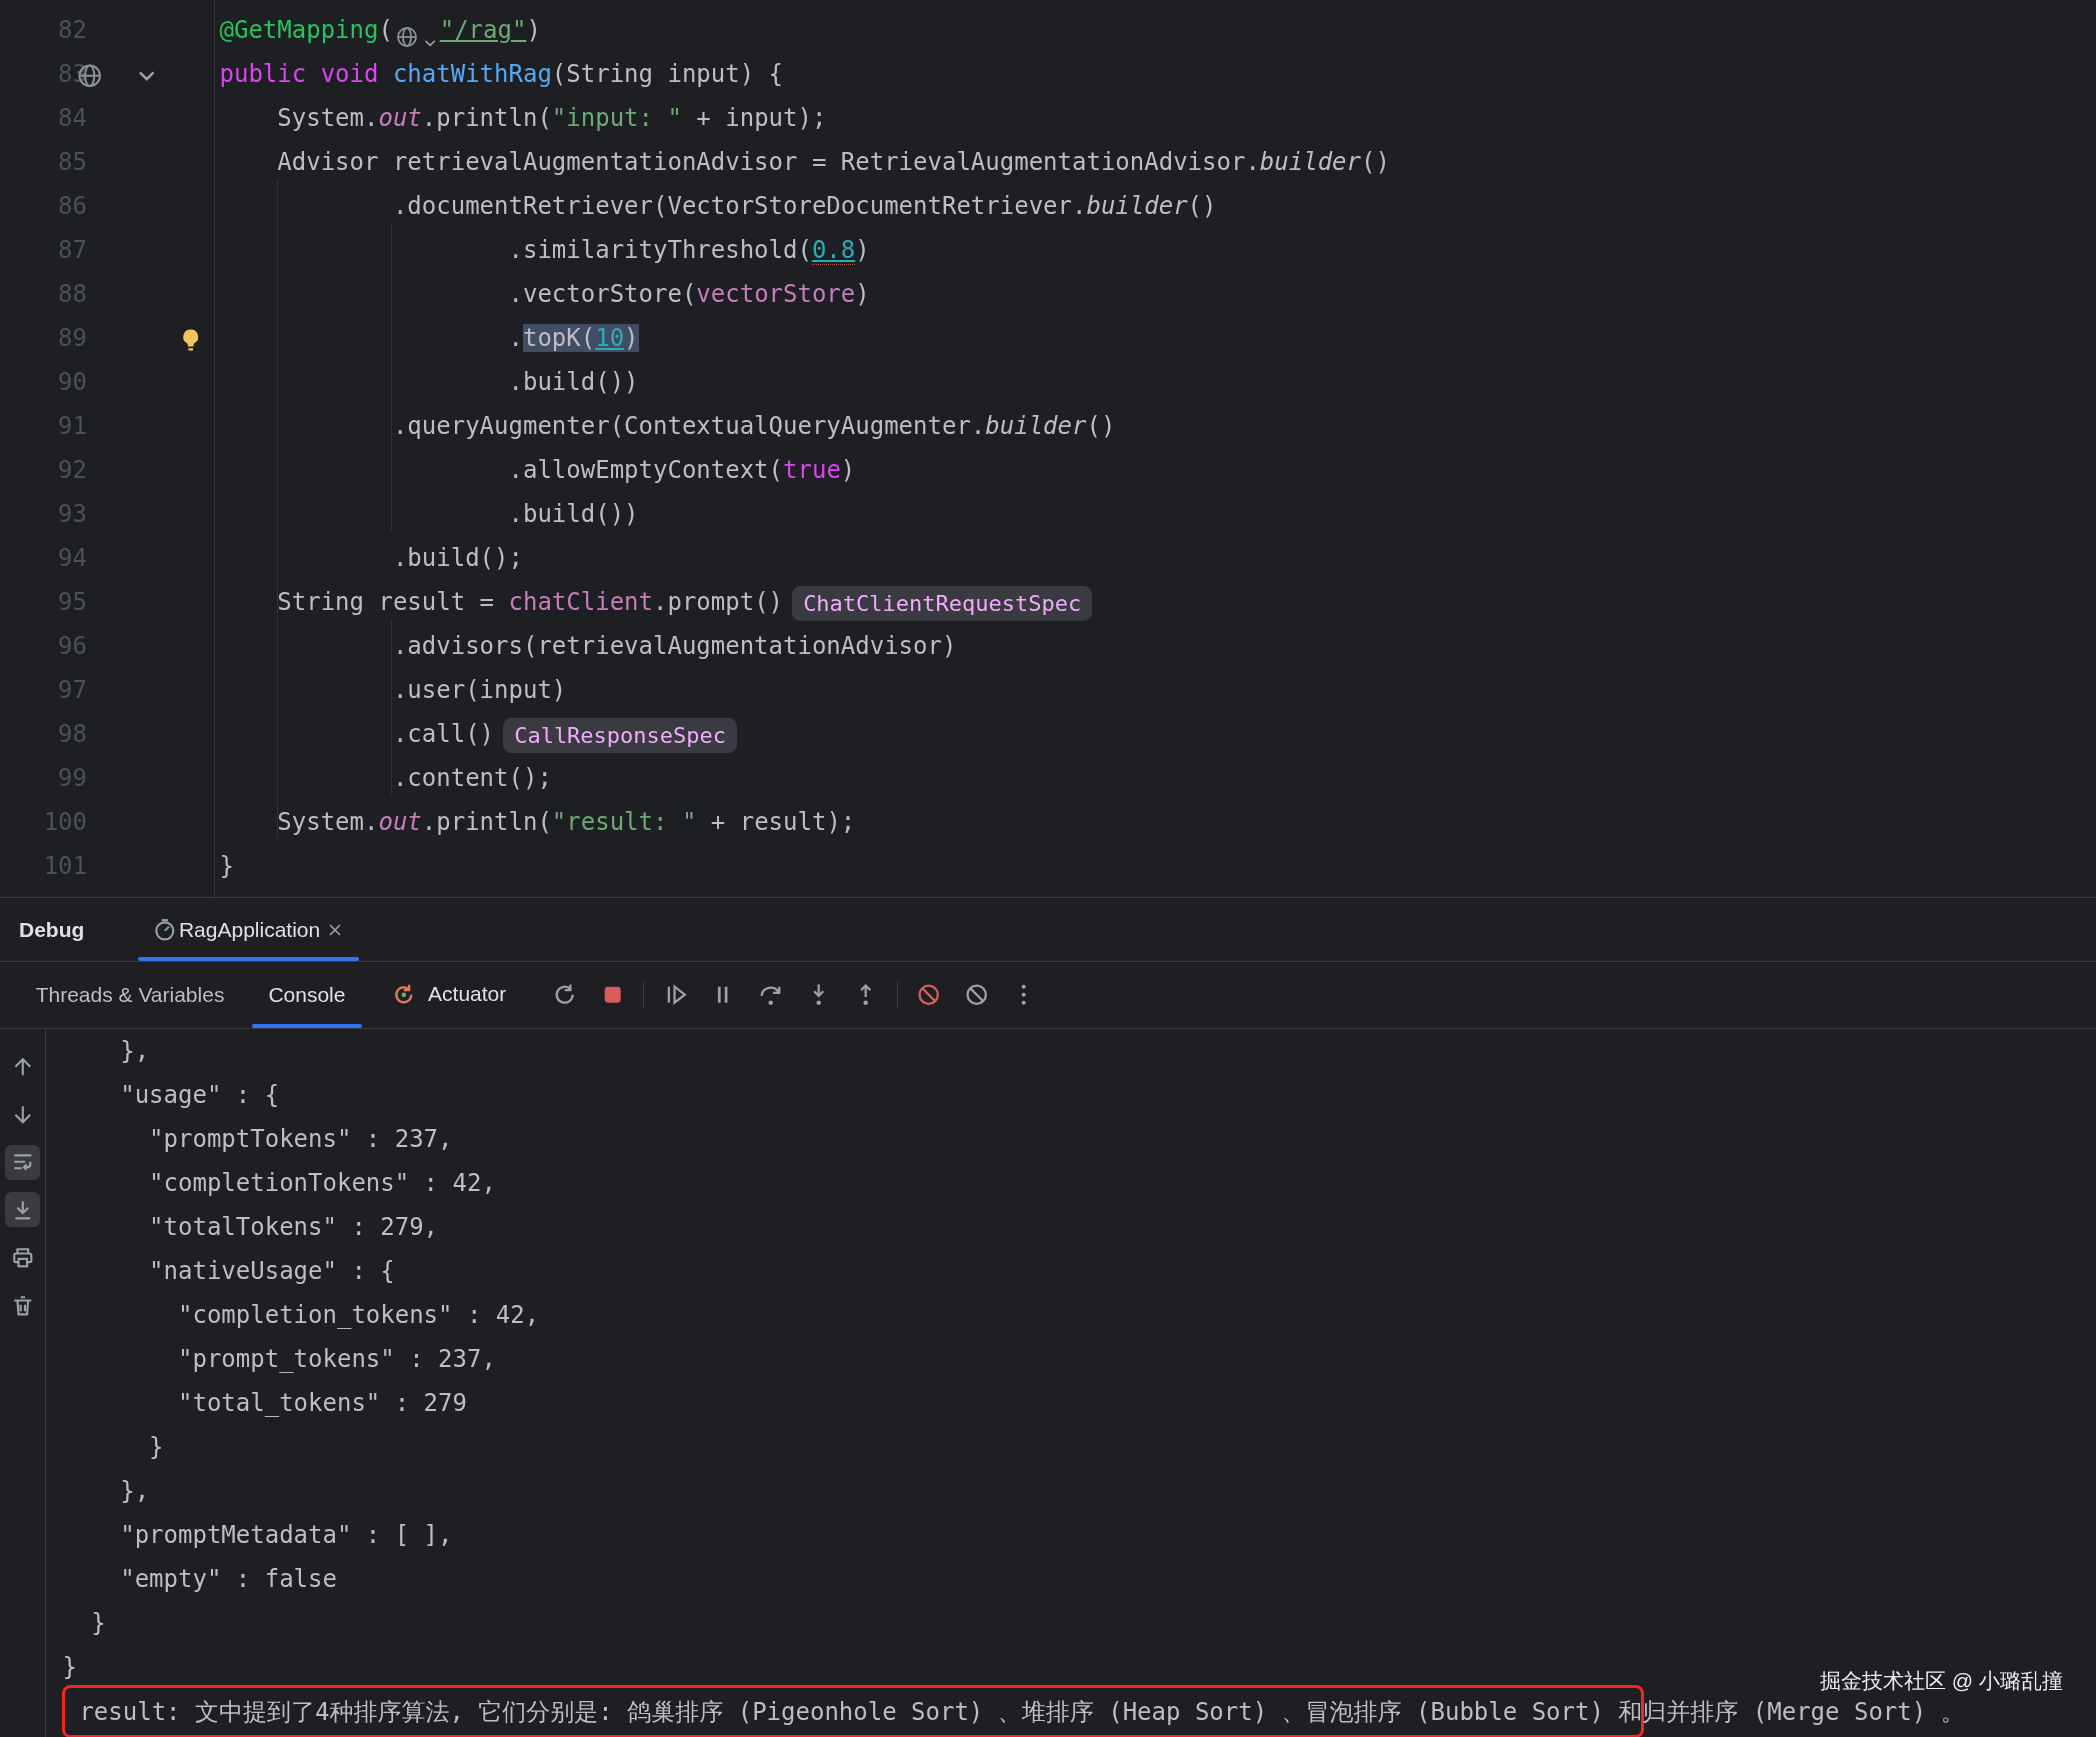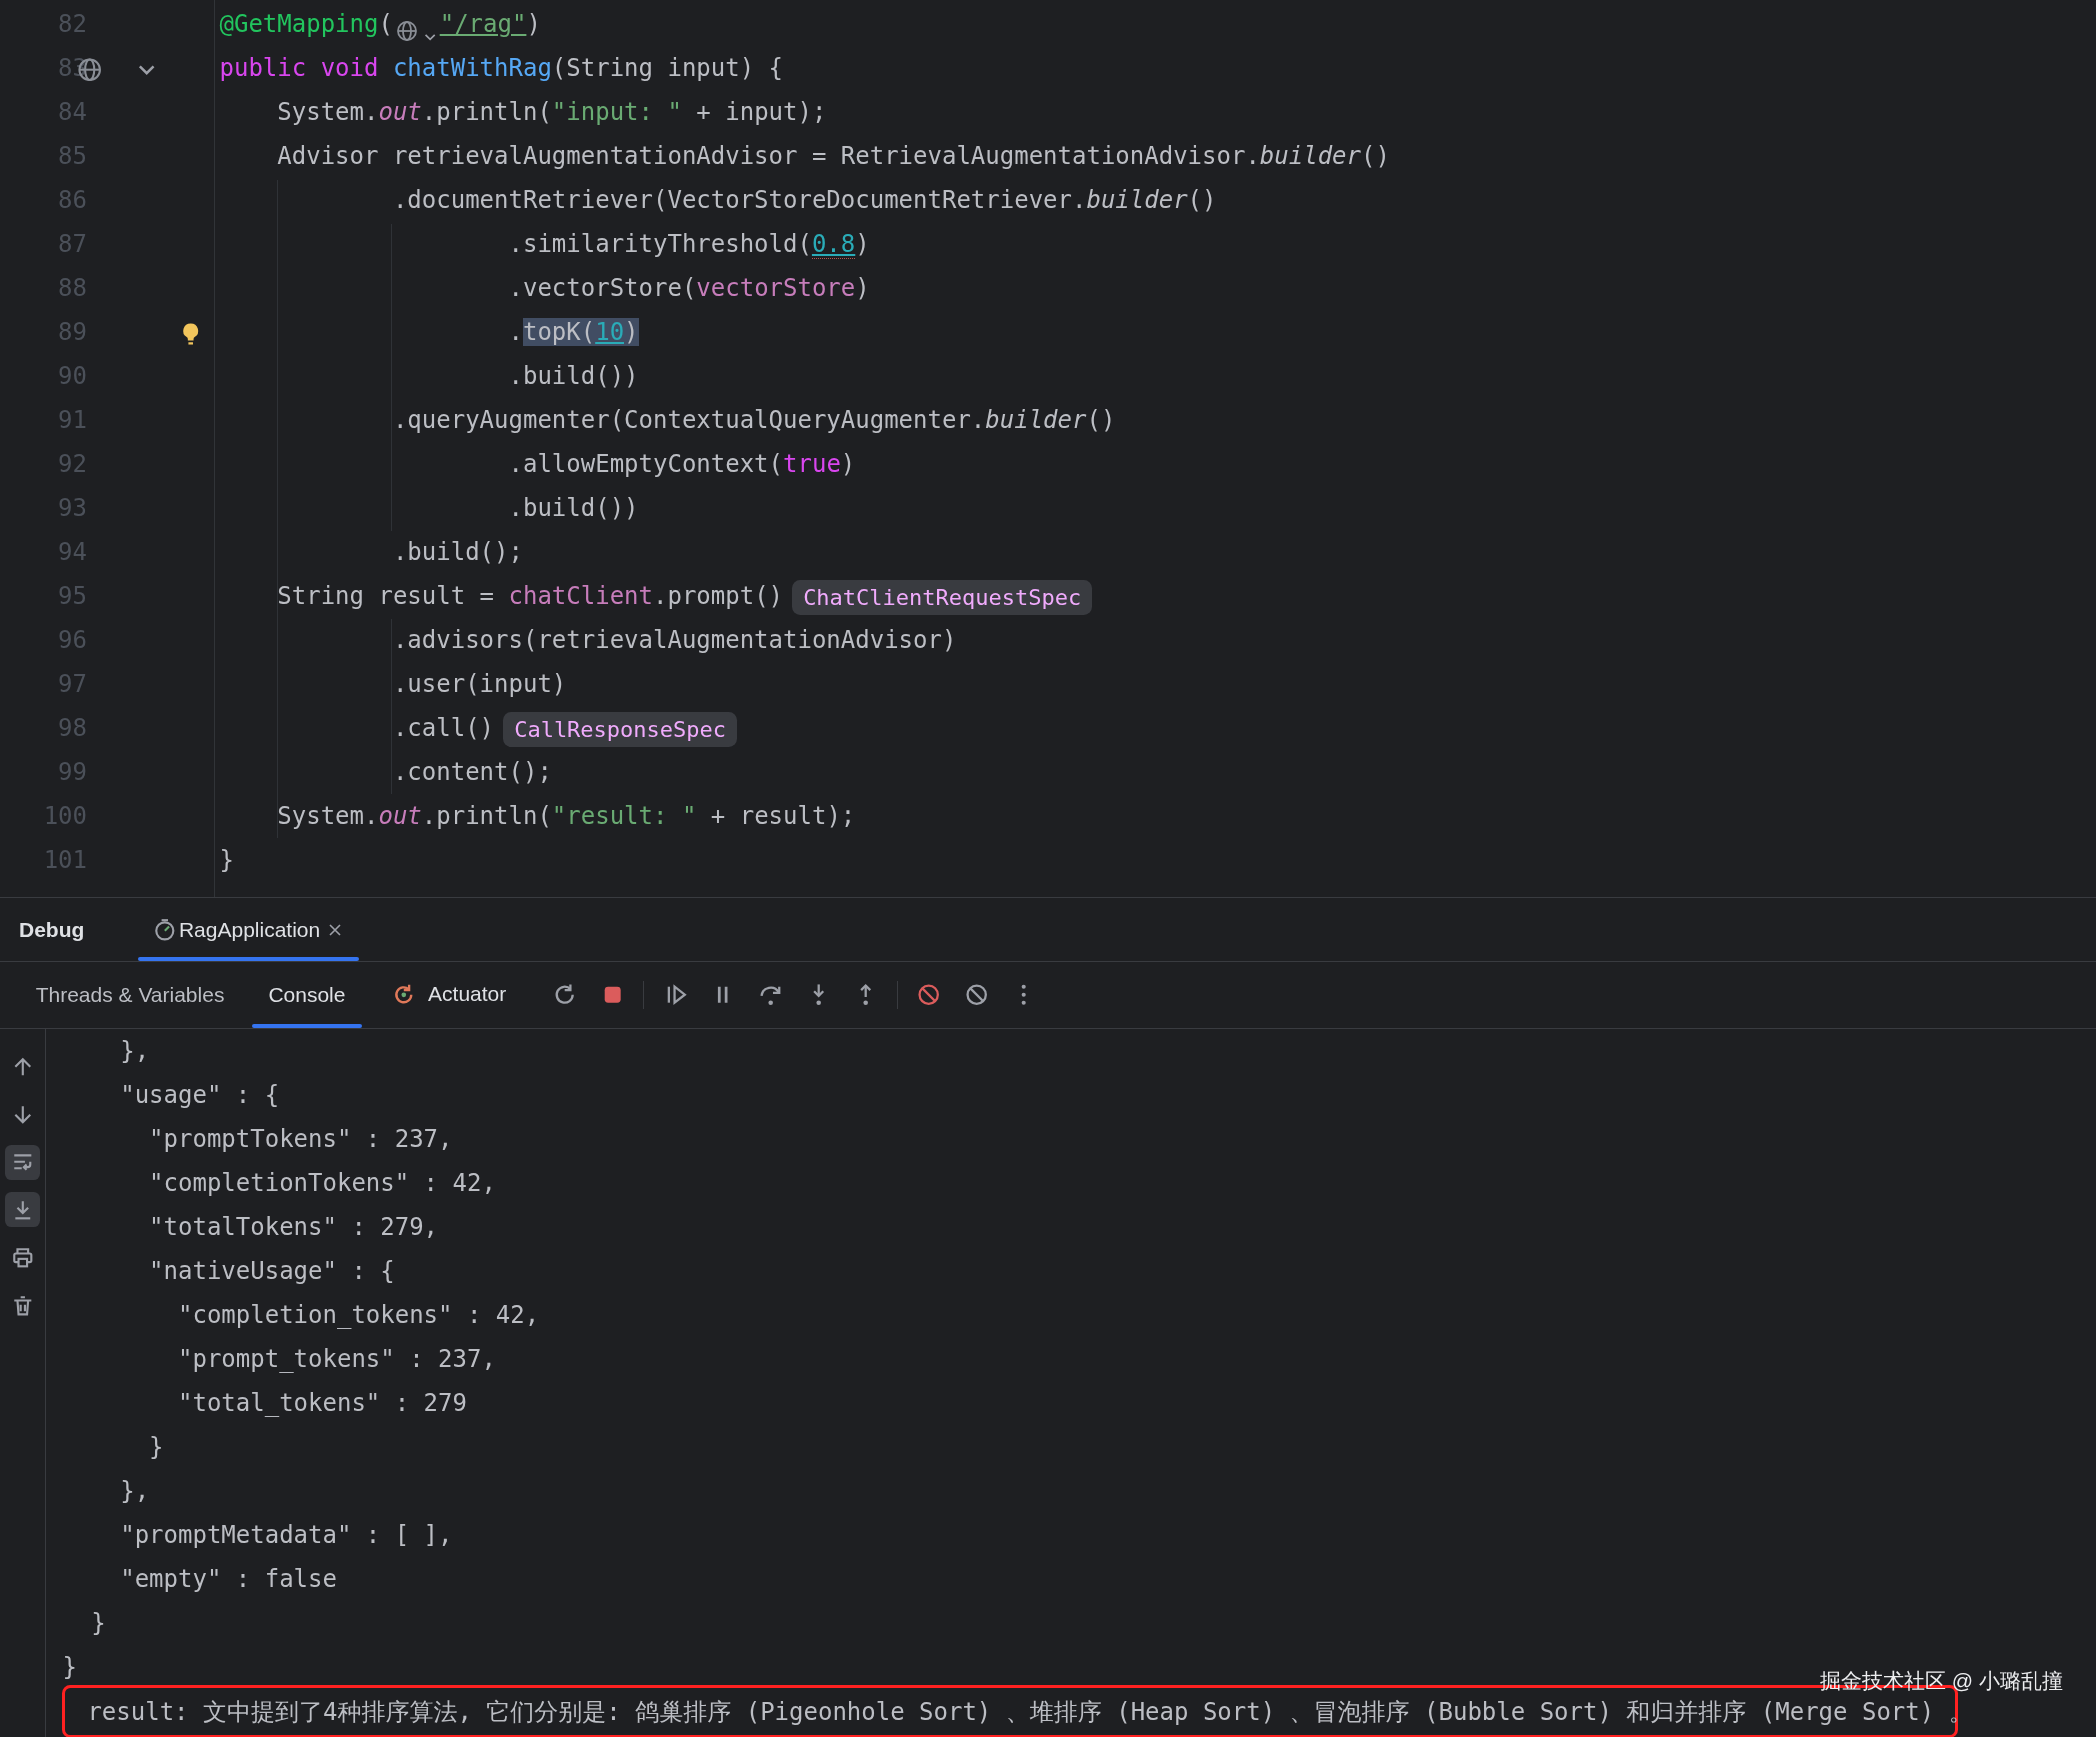--- a/index.html
+++ b/index.html
@@ -6,21 +6,21 @@
   html,body { width:2096px; height:1738px; }
   body {
     background:#1e1f22;
     font-family:"DejaVu Sans Mono", monospace;
     overflow:hidden;
     color:#bcbec4;
   }
   .app { position:relative; width:2096px; height:1738px; }
 
   
-  .editor { position:relative; height:898px; border-bottom:0.9px solid #393b40; padding-top:2px; }
+  .editor { position:relative; height:898px; border-bottom:0.9px solid #393b40; padding-top:8px; }
   .gutter-sep { position:absolute; left:214px; top:0; bottom:0; width:0.9px; background:#313438; }
   .indent-guide { position:absolute; width:0.9px; background:#2f3237; }
   .line { display:flex; height:44px; line-height:44px; font-size:24px; white-space:pre; position:relative; }
   .gutter { flex:0 0 214px; position:relative; color:#4b5059; }
   .gutter .ln { display:inline-block; width:87px; text-align:right; }
   .gutter-icon { position:absolute; top:7.3px; width:27.4px; height:27.4px; }
   .gutter-icon svg { width:100%; height:100%; }
   .code { padding-left:5.5px; }
   .d { color:#bcbec4; }
   .ann { color:#22c55e; }
@@ -62,22 +62,22 @@
 
   
   .console-wrap { position:relative; height:709px; display:flex; }
   .console-strip { flex:0 0 46px; border-right:0.9px solid #393b40; display:flex; flex-direction:column;
                    align-items:center; padding-top:20px; gap:12.8px; }
   .sbtn { width:35px; height:35px; display:flex; align-items:center; justify-content:center; border-radius:6.4px; }
   .sbtn.toggled { background:#393b40; }
   .sbtn svg { width:25.6px; height:25.6px; }
   .console { flex:1; padding-left:16.4px; position:relative; }
   .cline { height:44px; line-height:44px; font-size:24px; white-space:pre; color:#bcbec4; }
-  .result-box { margin-top:-3.7px; width:1896px; height:53px; border:3.7px solid #ff2121; border-radius:8.2px;
-                display:flex; align-items:center; padding-left:22px; background:#1e1f22; }
+  .result-box { margin-top:-3.7px; width:1582px; height:53px; border:3.7px solid #ff2121; border-radius:8.2px;
+                display:flex; align-items:center; padding-left:14px; background:#1e1f22; }
   .result-text { font-size:24px; white-space:pre; color:#bcbec4; font-family:"DejaVu Sans Mono", monospace, sans-serif; }
   .watermark { position:absolute; right:33px; top:638px; font-family:"Liberation Sans", sans-serif;
                font-size:21px; color:#edeef0; z-index:5; white-space:nowrap; }
 </style>
 </head>
 <body>
 
 <div class="app">
 
   <div class="editor">

